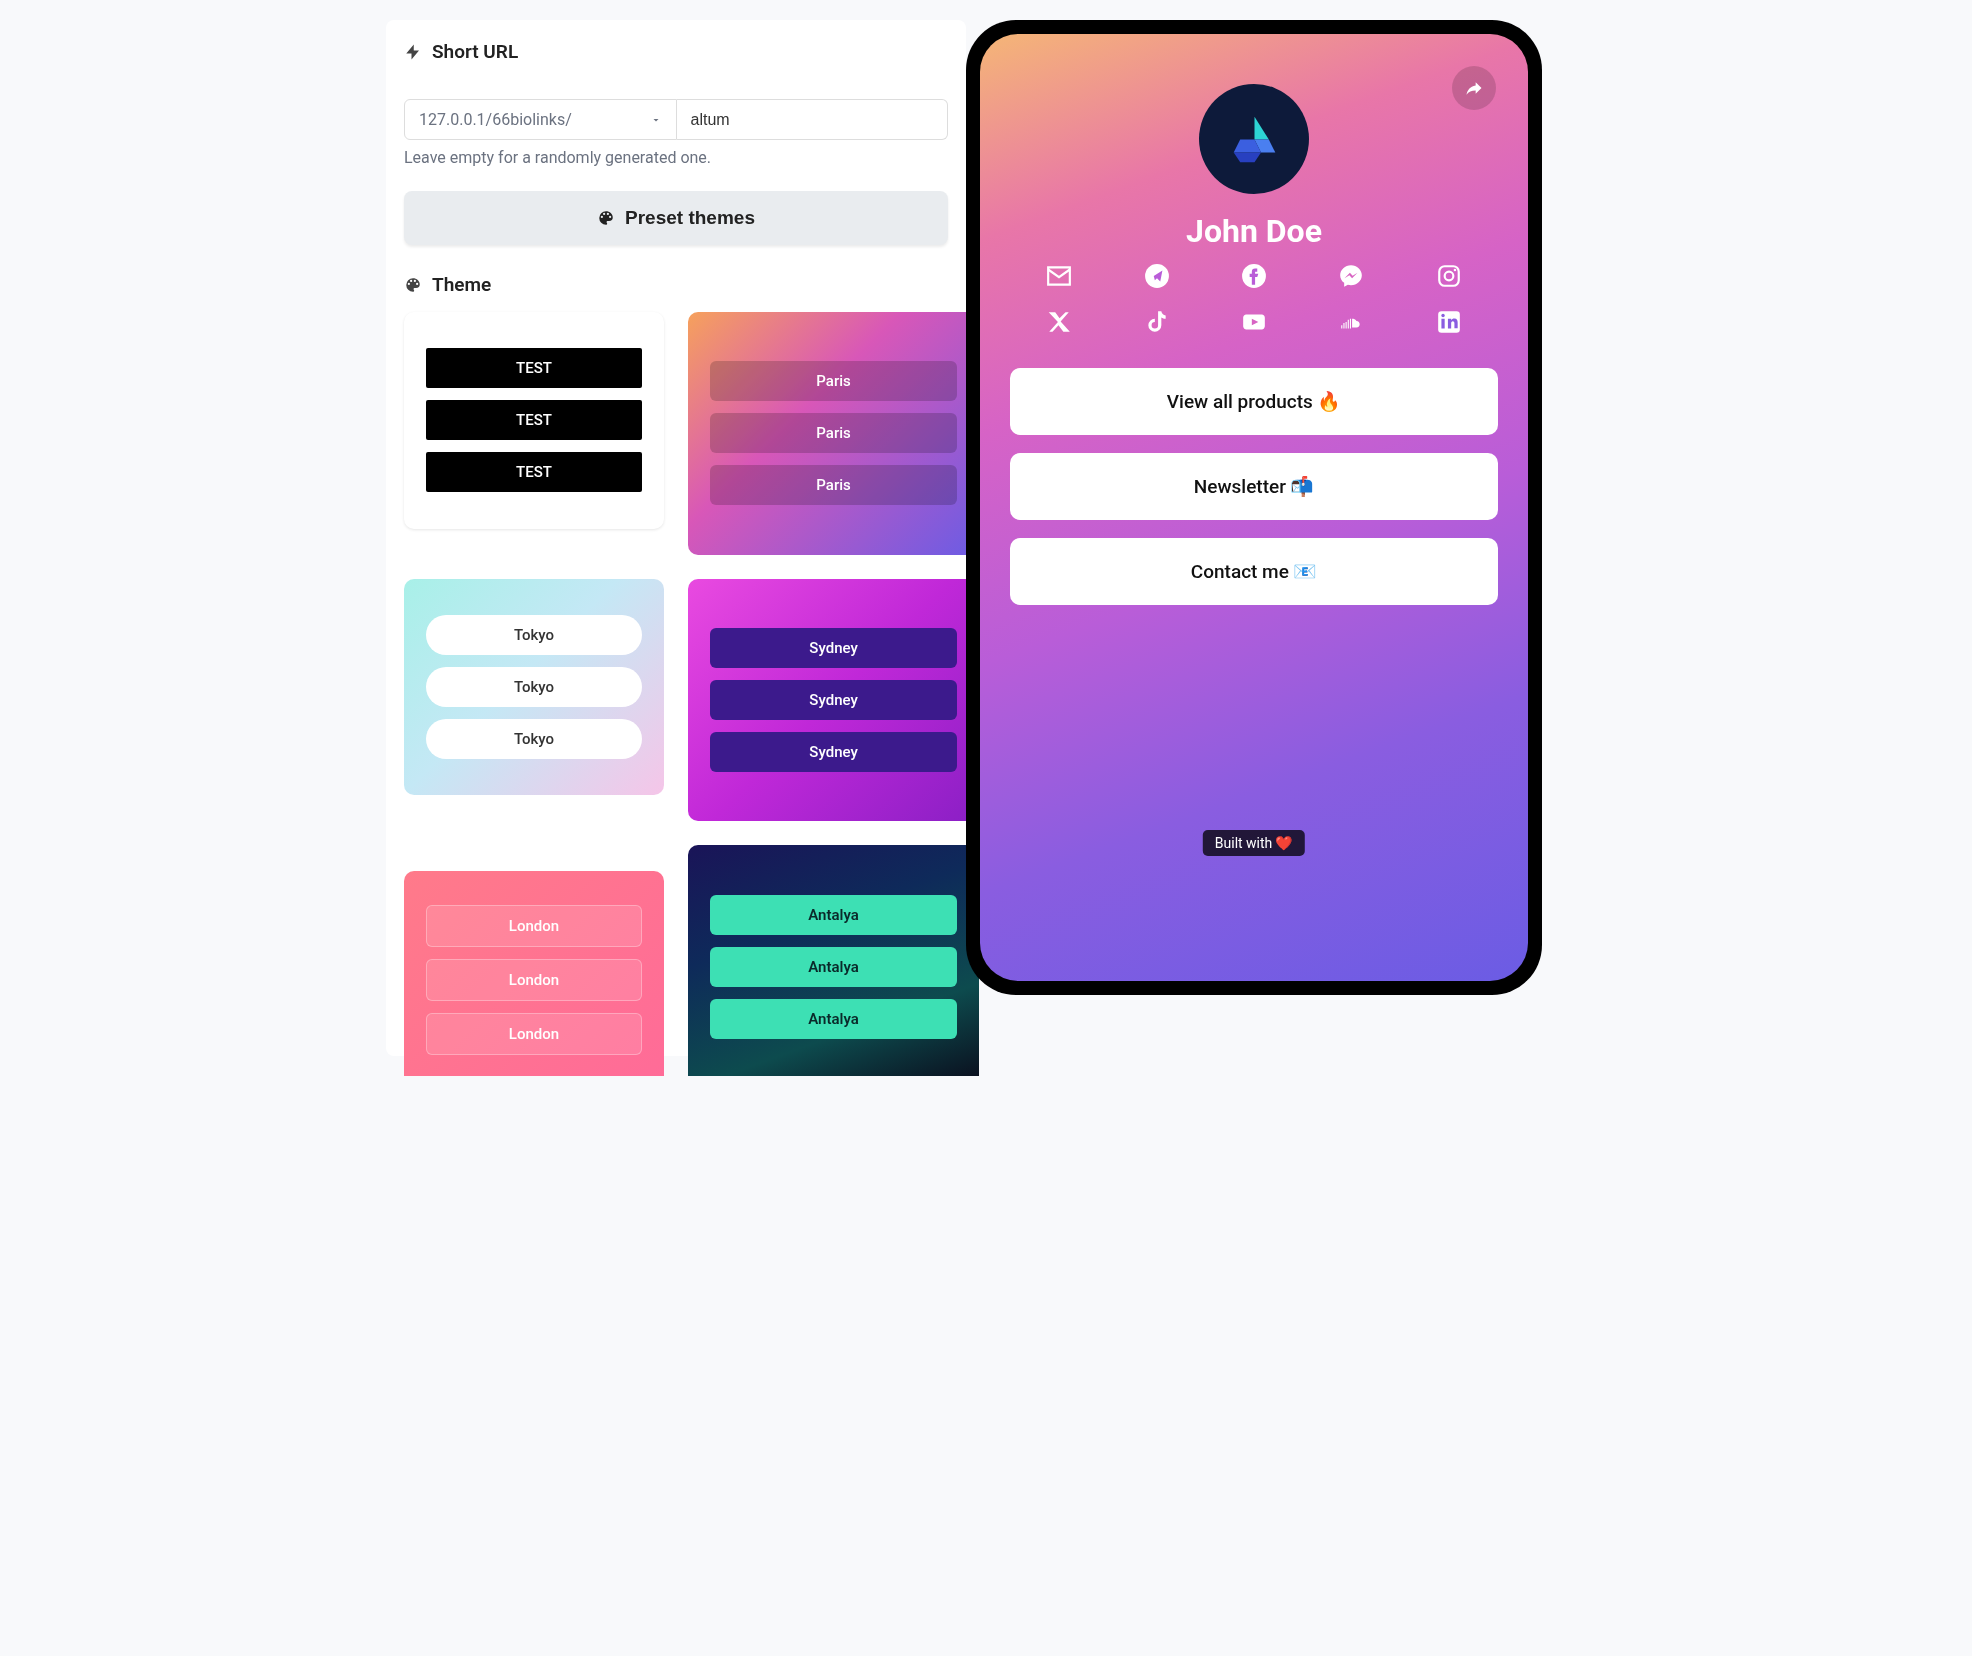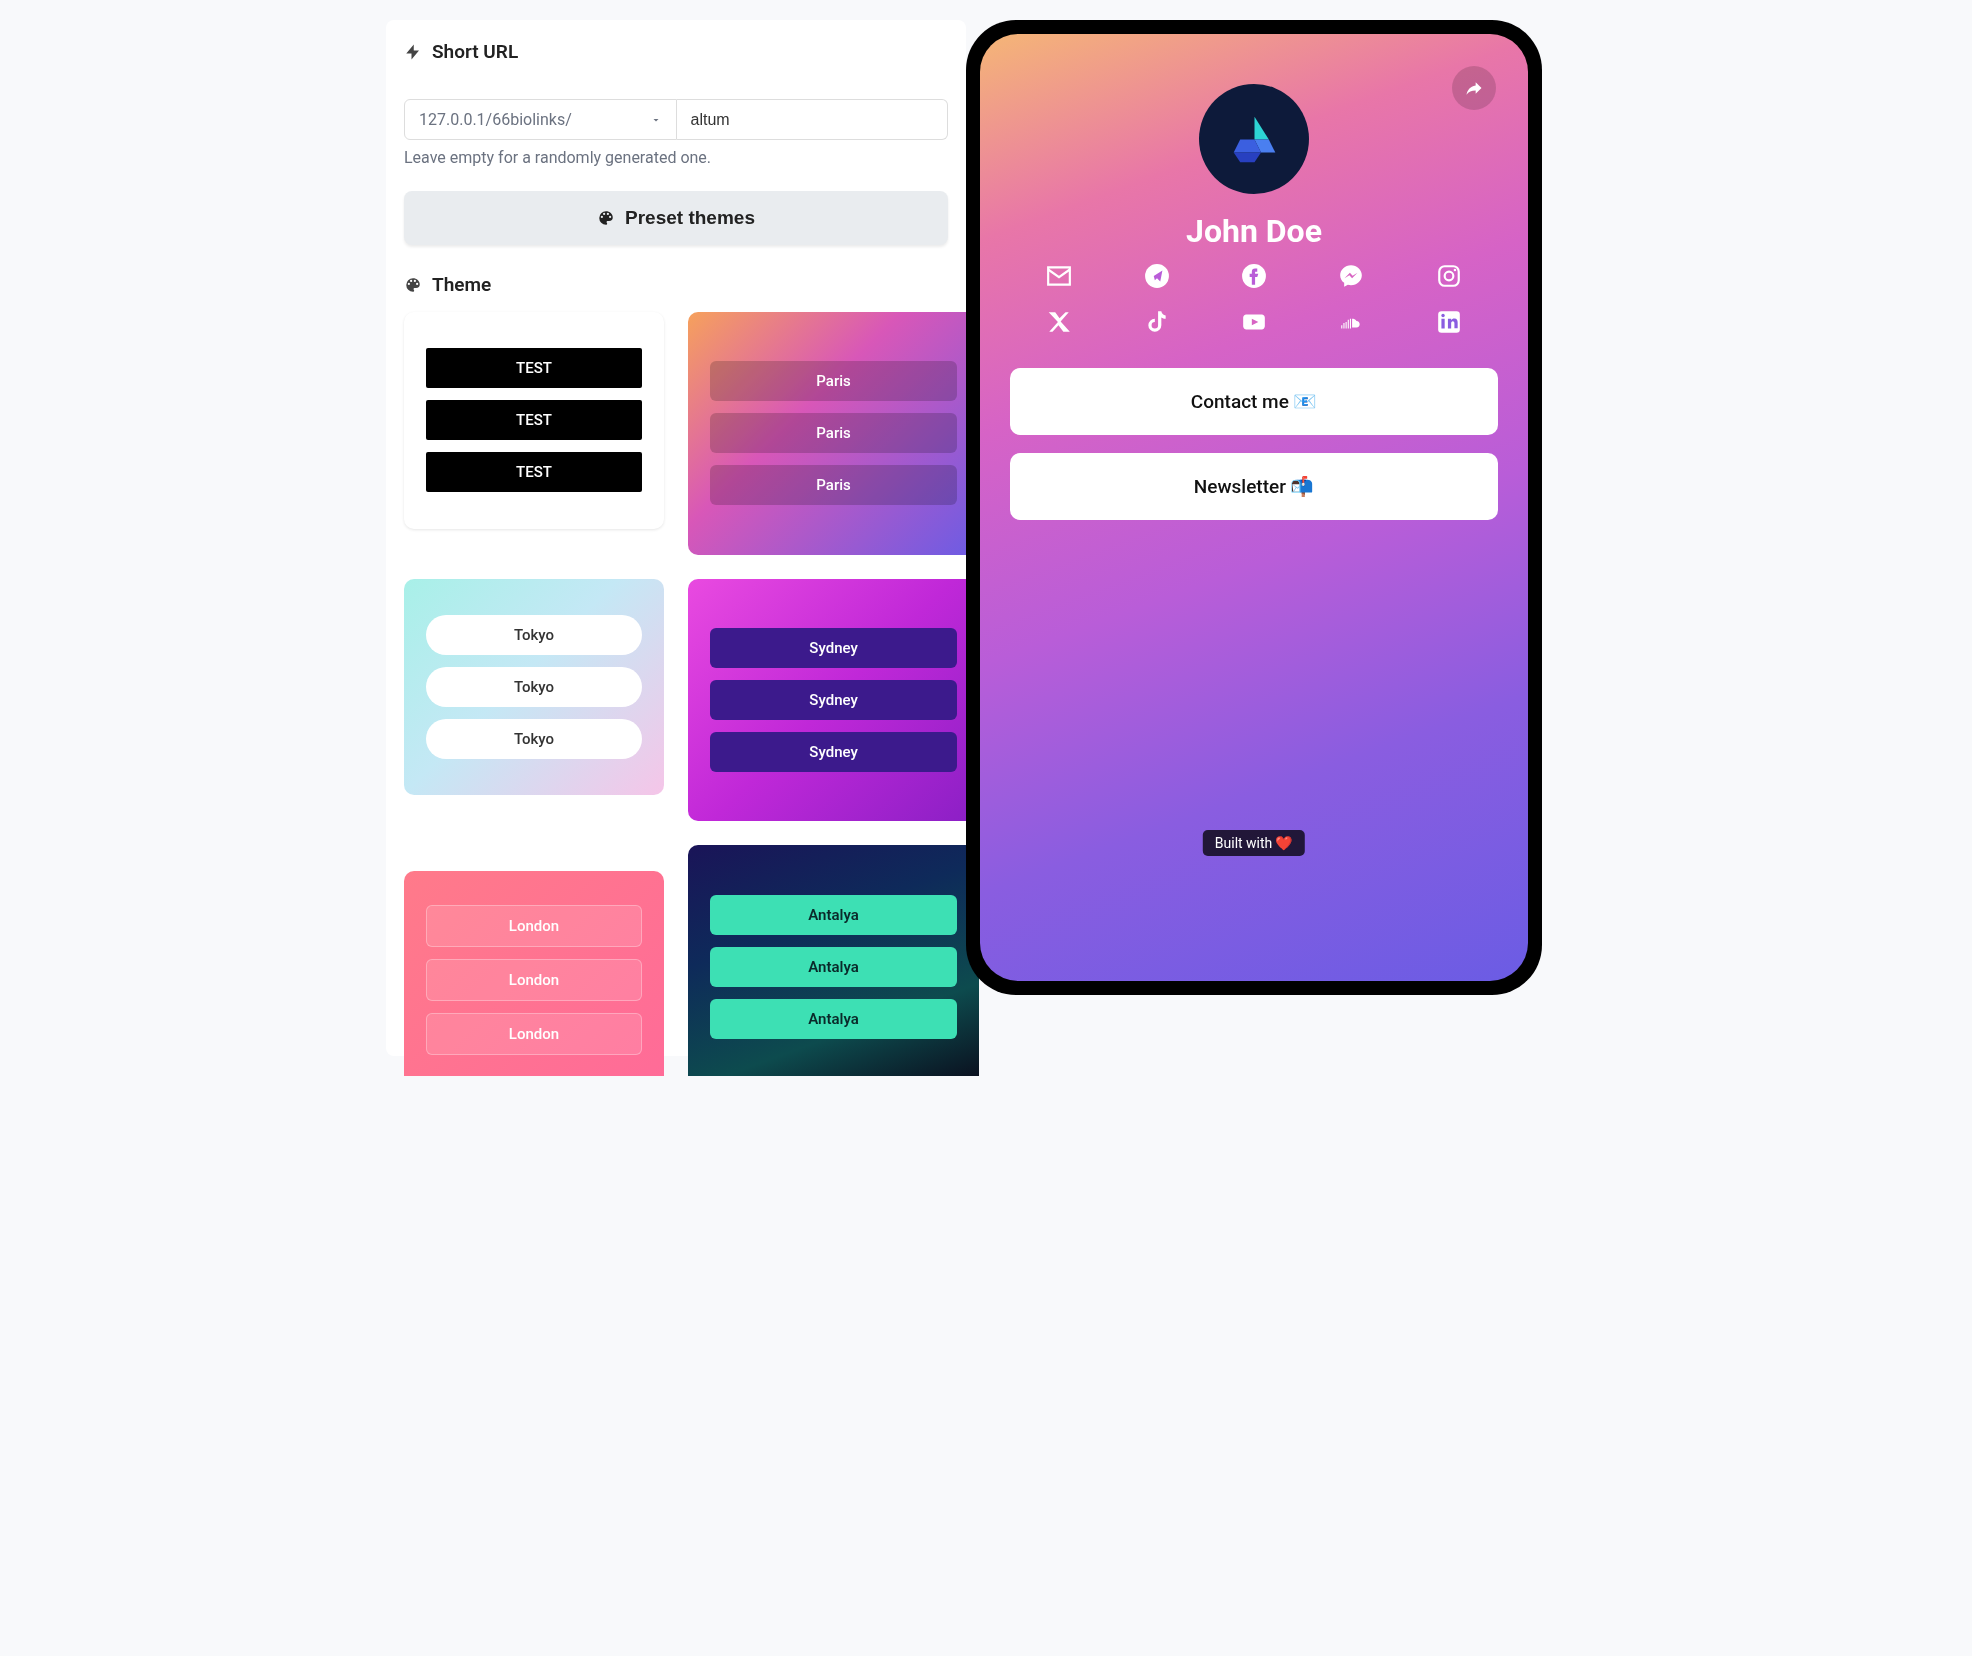--- a/index.html
+++ b/index.html
@@ -189,19 +189,20 @@
           <div class="social-icon">
             <svg viewBox="0 0 24 24">
               <rect x="2" y="2" width="20" height="20" rx="3"></rect>
               <rect fill="#8a5de0" x="5" y="9" width="3" height="9"></rect>
               <circle fill="#8a5de0" cx="6.5" cy="6" r="1.6"></circle>
               <path fill="#8a5de0" d="M11 9h3v1.3c.5-.9 1.6-1.5 3-1.5 2.4 0 3 1.6 3 4v5h-3v-4.5c0-1.1-.4-2-1.5-2s-1.5.9-1.5 2V18h-3V9z"></path>
             </svg>
           </div>
         </div>
       <div id="links">
+          <div class="link-btn">View all products 🔥</div>
+          <div class="link-btn">Newsletter 📬</div>
           <div class="link-btn">Contact me 📧</div>
-          <div class="link-btn">Newsletter 📬</div>
         </div>
       <div class="built-badge">Built with ❤️</div>
     </div>
   </div>
 </div>
 
 </body></html>

